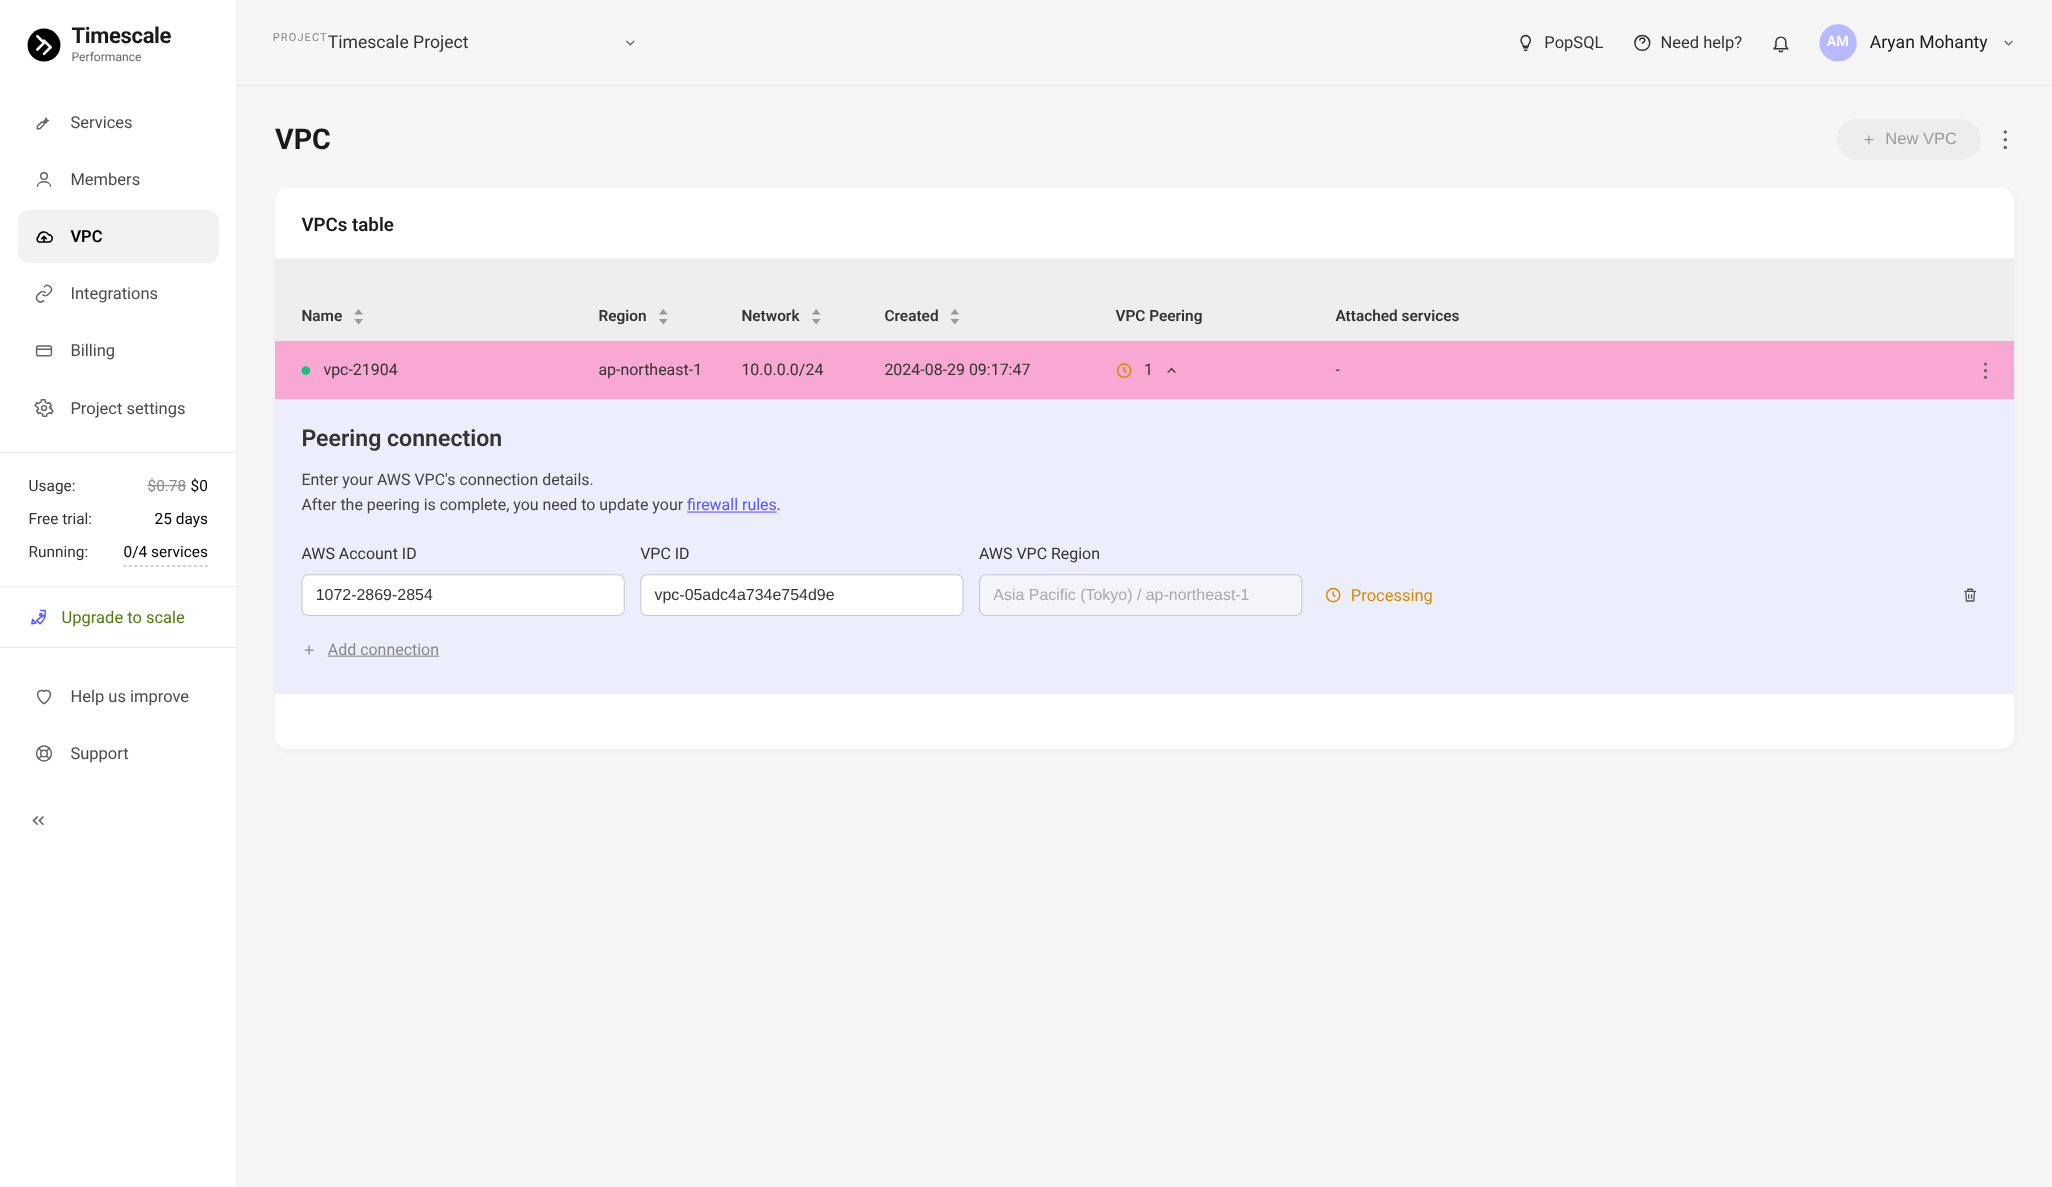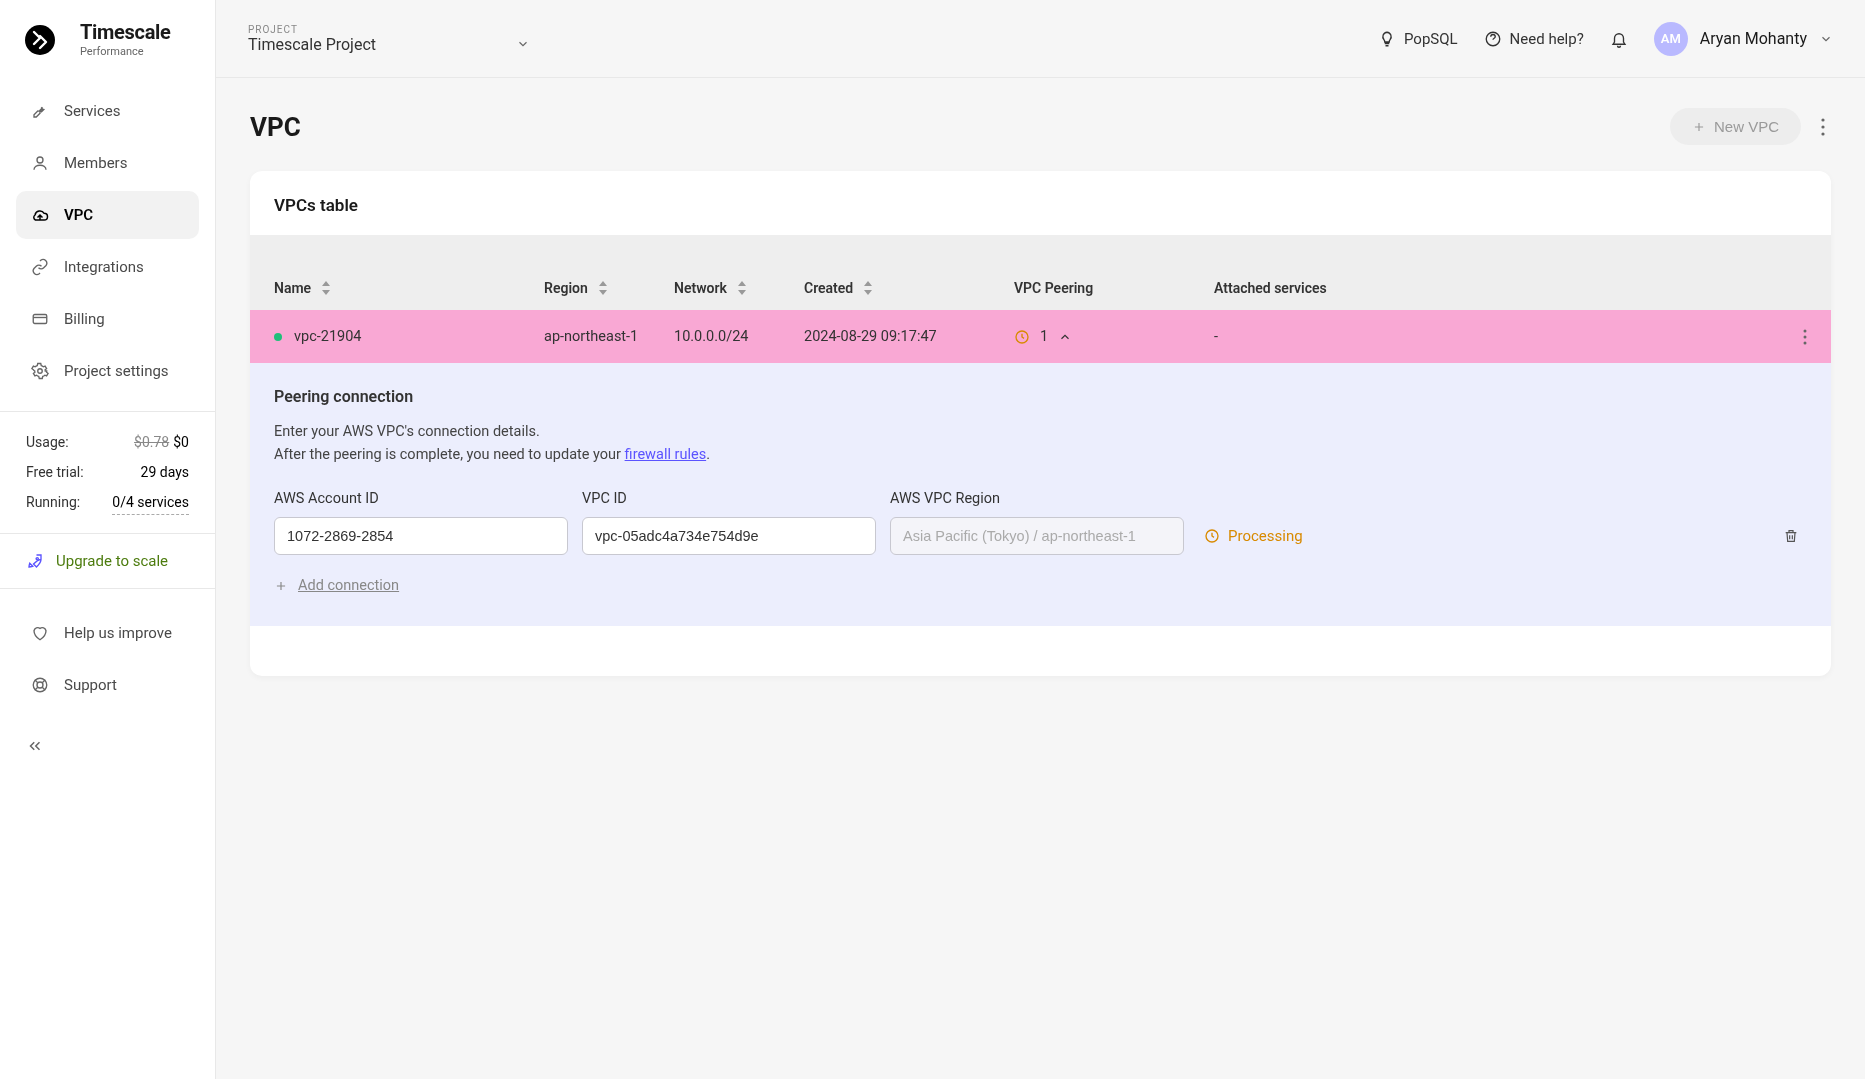--- a/index.html
+++ b/index.html
@@ -2,21 +2,21 @@
 <html><head>
 <meta charset="utf-8">
 <style>
 * { box-sizing: border-box; margin: 0; padding: 0; }
 body { font-family: -apple-system, BlinkMacSystemFont, "Segoe UI", Roboto, sans-serif; background: #f6f6f6; color: #1a1a1a; overflow: hidden; }
 .app { display: flex; height: 100vh; }
 
 
 .sidebar { width: 216px; background: #fff; border-right: 1px solid #e8e8e8; display: flex; flex-direction: column; }
 .logo-area { padding: 22px 24px 18px; }
-.logo { display: flex; align-items: center; gap: 24px; }
+.logo { display: flex; align-items: flex-end; gap: 9px; }
 .logo-mark { width: 32px; height: 32px; }
 .logo-text { display: flex; flex-direction: column; line-height: 1; }
 .logo-name { font-weight: 700; font-size: 20px; letter-spacing: -0.3px; }
 .logo-sub { font-size: 11px; color: #666; margin-top: 4px; }
 
 .nav { padding: 12px 16px; display: flex; flex-direction: column; gap: 4px; }
 .nav-item { display: flex; align-items: center; gap: 14px; padding: 14px 14px; border-radius: 10px; cursor: pointer; color: #4a4a4a; font-size: 15px; }
 .nav-item.active { background: #f2f2f2; color: #000; font-weight: 600; }
 .nav-item .ic { width: 20px; height: 20px; flex-shrink: 0; display: flex; align-items: center; justify-content: center; }
 
@@ -30,21 +30,21 @@
 
 .upgrade { padding: 18px 26px; display: flex; align-items: center; gap: 12px; color: #4d7c0f; font-size: 15px; cursor: pointer; border-top: 1px solid #e8e8e8; border-bottom: 1px solid #e8e8e8; }
 
 .sidebar-bottom { padding: 12px 16px; display: flex; flex-direction: column; gap: 4px; margin-top: 8px; }
 .collapse { padding: 16px 26px; color: #666; cursor: pointer; }
 
 
 .main { flex: 1; display: flex; flex-direction: column; min-width: 0; }
 
 .topbar { height: 78px; display: flex; align-items: center; padding: 0 32px; border-bottom: 1px solid #e8e8e8; gap: 20px; }
-.proj { display: flex; flex-direction: column; gap: 0; cursor: pointer; }
+.proj { display: flex; flex-direction: row; gap: 0; cursor: pointer; }
 .proj-label { font-size: 10px; letter-spacing: 1px; color: #888; text-transform: uppercase; }
 .proj-row { display: flex; align-items: center; gap: 140px; }
 .proj-name { font-size: 16px; color: #333; }
 .spacer { flex: 1; }
 .top-actions { display: flex; align-items: center; gap: 26px; }
 .top-act { display: flex; align-items: center; gap: 8px; cursor: pointer; font-size: 15px; color: #333; }
 .avatar { width: 34px; height: 34px; border-radius: 50%; background: #b9b9ff; color: #fff; display: flex; align-items: center; justify-content: center; font-size: 13px; font-weight: 600; }
 .user { display: flex; align-items: center; gap: 12px; cursor: pointer; }
 
 .content { padding: 30px 34px; flex: 1; overflow: auto; }
@@ -62,21 +62,21 @@
 .sort-ic { color: #888; }
 
 .table-row { display: grid; grid-template-columns: 270px 130px 130px 210px 200px 1fr 40px; background: #f9a8d4; padding: 18px 24px; font-size: 14.5px; color: #333; align-items: center; }
 .name-cell { display: flex; align-items: center; gap: 12px; }
 .dot { width: 8px; height: 8px; border-radius: 50%; background: #1fbf7a; }
 .peer-cell { display: flex; align-items: center; gap: 10px; color: #ca8a04; }
 .peer-num { color: #333; }
 .row-kebab { color: #666; cursor: pointer; justify-self: end; }
 
 .expand { background: #eceefd; padding: 24px 24px 32px; }
-.exp-title { font-size: 16px; font-weight: 600; margin-bottom: 14px; color: #333; }
+.exp-title { font-size: 21px; font-weight: 600; margin-bottom: 14px; color: #333; }
 .exp-desc { font-size: 14.5px; color: #444; line-height: 1.6; margin-bottom: 24px; }
 .exp-desc a { color: #5b53ff; text-decoration: underline; }
 
 .form-row { display: flex; gap: 14px; align-items: flex-end; }
 .field { display: flex; flex-direction: column; gap: 10px; }
 .field label { font-size: 14.5px; color: #333; }
 .field input { height: 38px; border: 1px solid #c8c8d0; border-radius: 6px; padding: 0 12px; font-size: 14.5px; background: #fff; color: #333; }
 .field input::placeholder { color: #aaa; }
 .f-acct { width: 294px; } .f-vpc { width: 294px; } .f-reg { width: 294px; }
 .f-reg input { background: #f4f4f9; color: #999; }
@@ -167,21 +167,21 @@
 
     <div class="sidebar-sep"></div>
 
     <div class="stats">
       <div class="stat-row">
         <span>Usage:</span>
         <span class="stat-val"><span class="strike">$0.78</span><span>$0</span></span>
       </div>
       <div class="stat-row">
         <span>Free trial:</span>
-        <span class="stat-val">29 days</span>
+        <span class="stat-val">25 days</span>
       </div>
       <div class="stat-row">
         <span>Running:</span>
         <span class="stat-val running-val">0/4 services</span>
       </div>
     </div>
 
     <div class="upgrade">
       <span>
           <svg width="18" height="18" viewBox="0 0 24 24" fill="none" stroke="#5b53ff" stroke-width="1.8">

